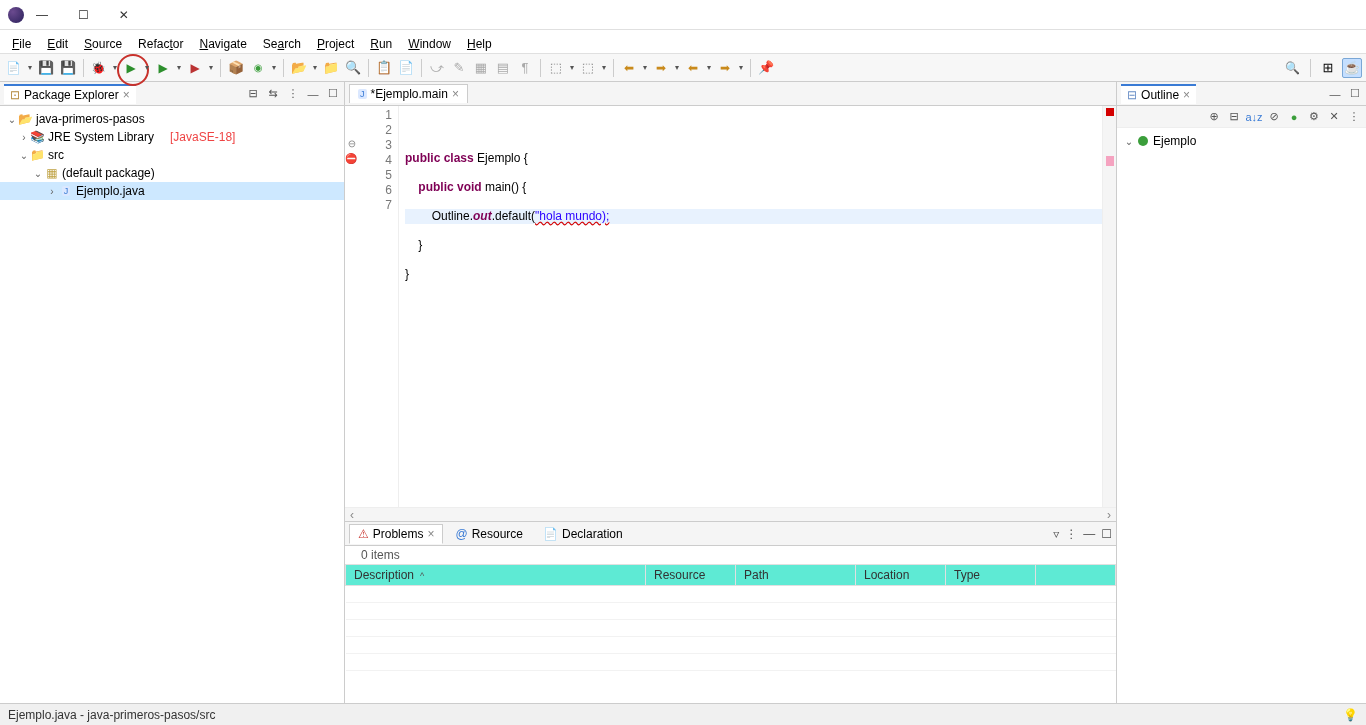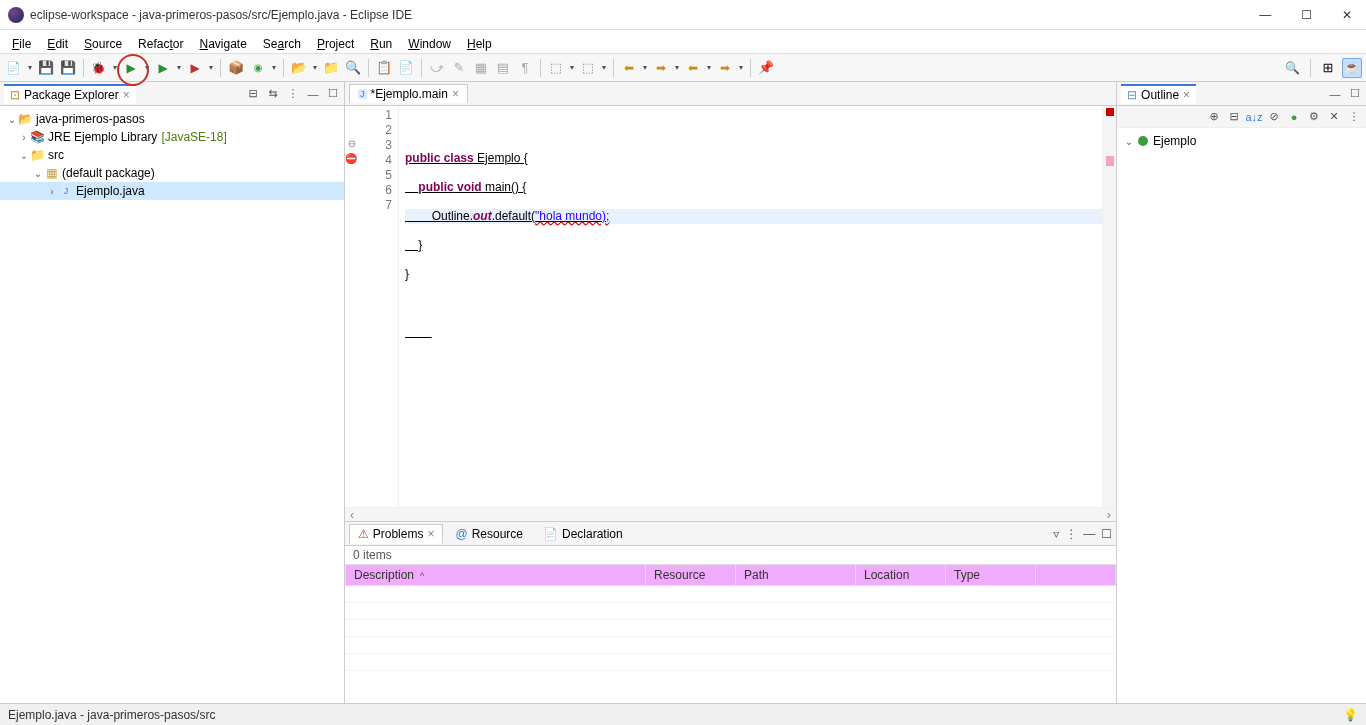--- a/index.html
+++ b/index.html
@@ -35,31 +35,31 @@
 .view-header { height: 24px; background: #f5f5f5; border-bottom: 1px solid #ccc; display: flex; align-items: center; padding: 0 4px; gap: 6px; }
 .view-header .view-title { flex: 1; display: flex; align-items: center; gap: 4px; }
 .view-header .view-title .tab { padding: 2px 6px; border-top: 2px solid #3a7bd5; background: #fff; font-weight: normal; display: flex; align-items: center; gap: 4px; }
 .view-header .hicon { width: 14px; height: 14px; display: inline-flex; align-items: center; justify-content: center; font-size: 11px; color: #555; cursor: pointer; }
 .tree { padding: 4px 0; overflow: auto; flex: 1; }
 .tree-row { display: flex; align-items: center; height: 18px; cursor: pointer; padding-left: 6px; }
 .tree-row.selected { background: #cde8ff; }
 .tw { display: inline-block; width: 12px; text-align: center; color: #666; font-size: 10px; }
 .tree-icon { width: 16px; height: 14px; display: inline-flex; align-items: center; justify-content: center; margin-right: 2px; }
 .indent1 { padding-left: 18px; } .indent2 { padding-left: 32px; } .indent3 { padding-left: 46px; }
-.lib-suffix { color: #4d7c0f; margin-left: 4px; }
+.lib-suffix { color: #ef4444; margin-left: 16px; }
 
 
 .editor-area { flex: 1; display: flex; flex-direction: column; min-width: 0; }
 .editor-tabs { height: 24px; background: #f5f5f5; border-bottom: 1px solid #ccc; display: flex; align-items: center; padding-left: 4px; }
 .editor-tabs .etab { padding: 2px 8px; background: #fff; border: 1px solid #ccc; border-bottom: none; display: flex; align-items: center; gap: 4px; font-size: 12px; }
 .editor-tabs .etab .close-x { color: #888; cursor: pointer; font-size: 12px; }
 .editor-body { flex: 1; display: flex; background: #fff; font-family: Consolas, monospace; position: relative; min-height: 0; }
 .gutter { width: 40px; text-align: right; padding: 2px 6px 0 0; color: #787878; background: #fff; border-right: 1px solid #eee; user-select: none; }
 .gutter .ln { height: 15px; line-height: 15px; }
-.code { flex: 1; padding: 2px 0 0 6px; white-space: pre; color: #000; text-decoration: underline; }
+.code { flex: 1; padding: 2px 0 0 6px; white-space: pre; color: #000; }
 .code .line { height: 15px; line-height: 15px; }
 .kw { color: #7f0055; font-weight: bold; }
 .it { font-style: italic; }
 .str { color: #2a00ff; }
 .err-underline { text-decoration-line: underline; text-decoration-style: wavy; text-decoration-color: #d40000; }
 .hl-line { background: #e8f2fe; display: block; width: 100%; }
 .marker-col { width: 14px; background: #fff; }
 .marker-col .err-mark { height: 15px; color: #c8312b; font-size: 10px; display: flex; align-items: center; justify-content: center; }
 .overview-ruler { width: 14px; background: #f5f5f5; border-left: 1px solid #eee; position: relative; }
 .overview-ruler .ov-err { position: absolute; top: 2px; right: 2px; width: 8px; height: 8px; background: #d40000; }
@@ -72,24 +72,24 @@
 .outline-toolbar { height: 22px; background: #f5f5f5; border-bottom: 1px solid #eee; display: flex; align-items: center; justify-content: flex-end; gap: 4px; padding: 0 4px; }
 .outline-toolbar .oicon { width: 16px; height: 16px; font-size: 11px; display: inline-flex; align-items: center; justify-content: center; color: #555; cursor: pointer; }
 
 
 .bottom-area { height: 182px; border-top: 1px solid #ccc; display: flex; flex-direction: column; background: #fff; }
 .bottom-tabs { height: 24px; background: #f5f5f5; border-bottom: 1px solid #ccc; display: flex; align-items: center; padding: 0 4px; gap: 4px; }
 .bottom-tabs .btab { padding: 2px 8px; display: flex; align-items: center; gap: 4px; cursor: pointer; }
 .bottom-tabs .btab.active { background: #fff; border: 1px solid #ccc; border-bottom: 1px solid #fff; }
 .bottom-tabs .right-icons { margin-left: auto; display: flex; gap: 6px; }
 .bottom-tabs .right-icons span { cursor: pointer; color: #555; }
-.items-count { padding: 2px 8px; color: #555; }
+.items-count { padding: 2px 8px; color: #555; margin-left: 8px; }
 .problems-table { flex: 1; overflow: auto; }
 .ptable { border-collapse: collapse; width: 100%; }
-.ptable th { text-align: left; padding: 3px 8px; border: 1px solid #e0e0e0; background: #f0abfc; font-weight: normal; color: #333; }
+.ptable th { text-align: left; padding: 3px 8px; border: 1px solid #e0e0e0; background: #5eead4; font-weight: normal; color: #333; }
 .ptable td { padding: 2px 8px; border-bottom: 1px solid #f2f2f2; height: 17px; }
 .sort-ind { font-size: 9px; color: #555; margin-left: 6px; }
 
 
 .statusbar { height: 22px; background: #f0f0f0; border-top: 1px solid #ccc; display: flex; align-items: center; padding: 0 8px; color: #333; }
 .statusbar .sb-right { margin-left: auto; display: flex; gap: 8px; align-items: center; }
 
 
 .i-folder-open { color: #c98a1b; }
 .i-proj { color: #c98a1b; }
@@ -104,21 +104,20 @@
 .i-bug { color: #5a7a2a; }
 .i-nav-back { color: #c98a1b; }
 .i-nav-fwd { color: #c98a1b; }
 .i-search-mag { color: #555; }
 </style>
 </head>
 <body>
 
 <div class="titlebar">
   <div class="app-icon"></div>
-  <div class="title-text">eclipse-workspace - java-primeros-pasos/src/Ejemplo.java - Eclipse IDE</div>
   <div class="win-controls">
     <span>—</span>
     <span>☐</span>
     <span>✕</span>
   </div>
 </div>
 
 <div class="menubar">
   <div class="menu-item"><span class="underline">F</span><span></span>ile</div>
   <div class="menu-item"><span class="underline">E</span>dit</div>
@@ -230,21 +229,21 @@
     </div>
     <div class="tree">
       <div class="tree-row">
         <span class="tw">⌄</span>
           <span class="tree-icon i-proj">📂</span>
         <span>java-primeros-pasos</span>
       </div>
       <div class="tree-row indent1">
         <span class="tw">›</span>
           <span class="tree-icon i-lib">📚</span>
-        <span>JRE Ejemplo Library</span>
+        <span>JRE System Library</span>
         <span class="lib-suffix">[JavaSE-18]</span>
       </div>
       <div class="tree-row indent1">
         <span class="tw">⌄</span>
           <span class="tree-icon i-pkg-src">📁</span>
         <span>src</span>
       </div>
       <div class="tree-row indent2">
         <span class="tw">⌄</span>
           <span class="tree-icon i-pkg">▦</span>

